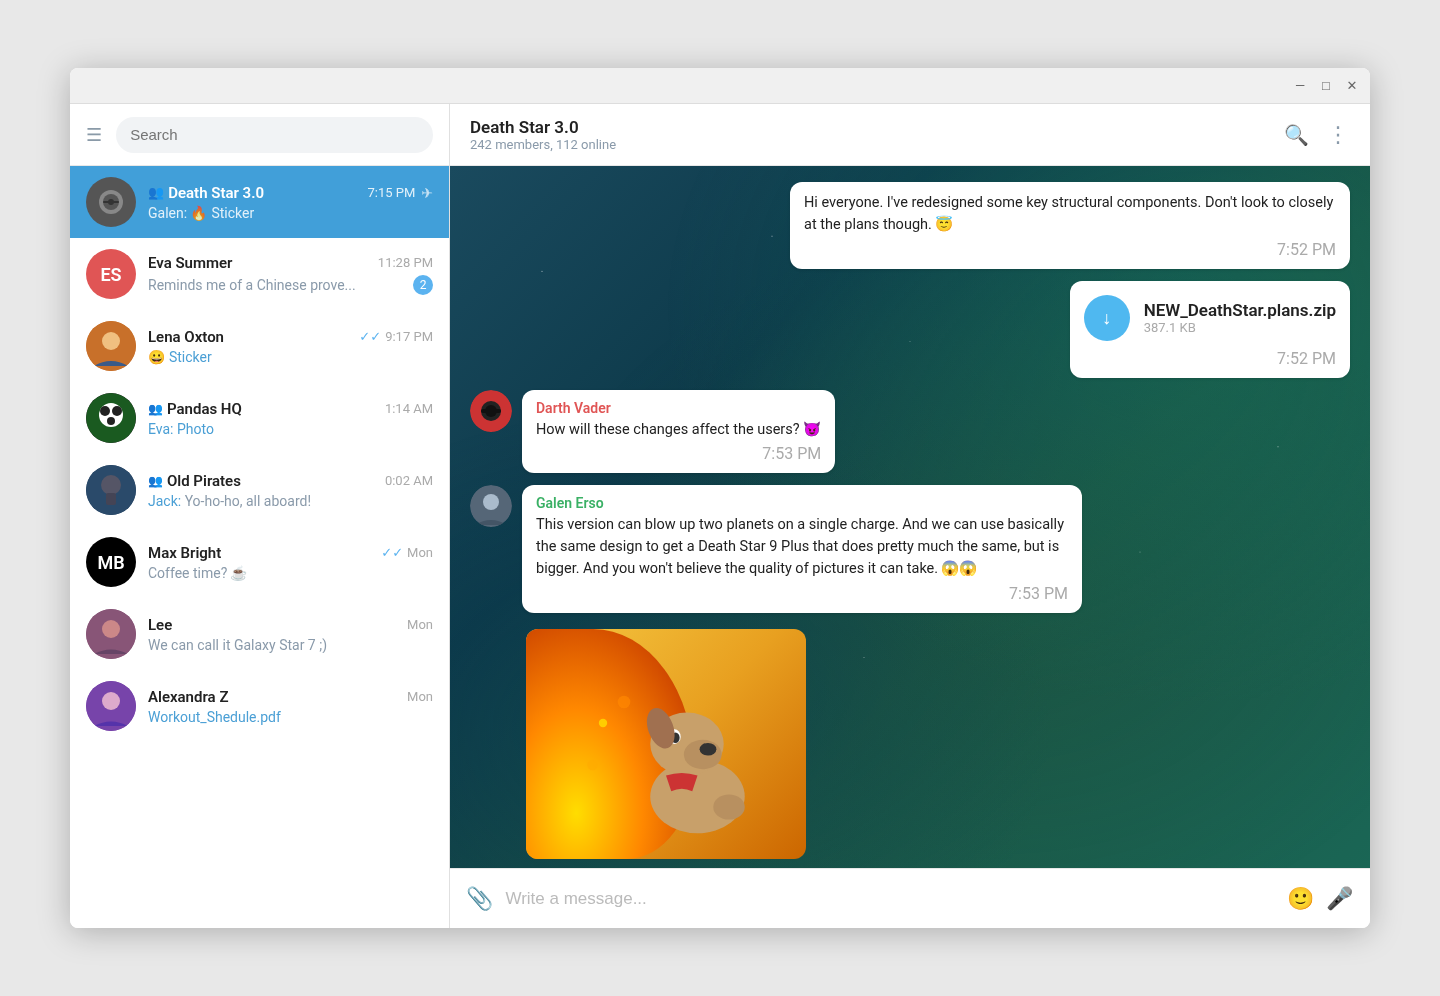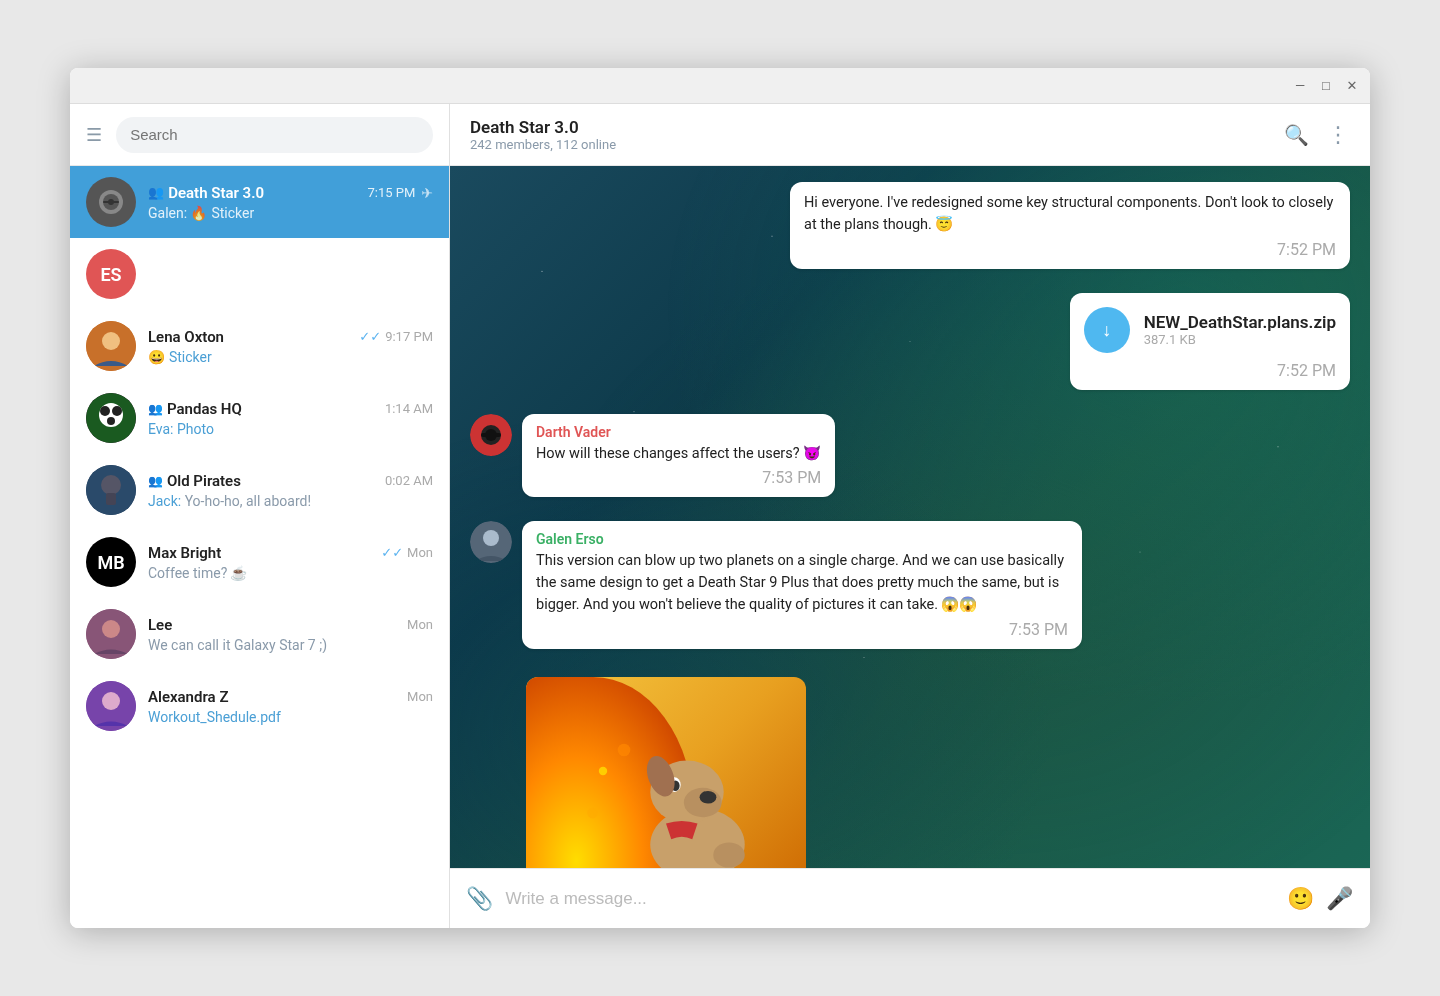--- a/index.html
+++ b/index.html
@@ -222,21 +222,21 @@
       background: 
         radial-gradient(ellipse at 80% 20%, rgba(20,120,100,0.4) 0%, transparent 50%),
         radial-gradient(ellipse at 20% 80%, rgba(10,60,80,0.5) 0%, transparent 40%),
         radial-gradient(ellipse at 60% 60%, rgba(30,80,60,0.3) 0%, transparent 60%);
       pointer-events: none;
     }
     .messages-area {
       padding: 16px 20px;
       display: flex;
       flex-direction: column;
-      gap: 20px;
+      gap: 8px;
       position: relative;
       z-index: 1;
     }
     .message-bubble {
       background: #fff;
       border-radius: 12px;
       padding: 10px 14px;
       max-width: 560px;
       align-self: flex-end;
       position: relative;
@@ -440,20 +440,30 @@
               </div>
             </div>
             <div class="chat-preview-row">
               <span class="chat-preview">Galen: 🔥 Sticker</span>
             </div>
           </div>
         </div>
 
         <div class="chat-item">
           <div class="avatar av-es">ES</div>
+          <div class="chat-info">
+            <div class="chat-name-row">
+              <div class="chat-name">Eva Summer</div>
+              <span class="chat-time">11:28 PM</span>
+            </div>
+            <div class="chat-preview-row">
+              <span class="chat-preview">Reminds me of a Chinese prove...</span>
+              <span class="badge">2</span>
+            </div>
+          </div>
         </div>
 
         <div class="chat-item">
           <div class="avatar" style="background:#c8702a;">
             <svg width="50" height="50" viewBox="0 0 50 50">
               <circle cx="25" cy="25" r="25" fill="#c8702a"></circle>
               <circle cx="25" cy="20" r="9" fill="#f0c080"></circle>
               <path d="M8 45 Q25 35 42 45" fill="#3a5a88"></path>
             </svg>
           </div>

